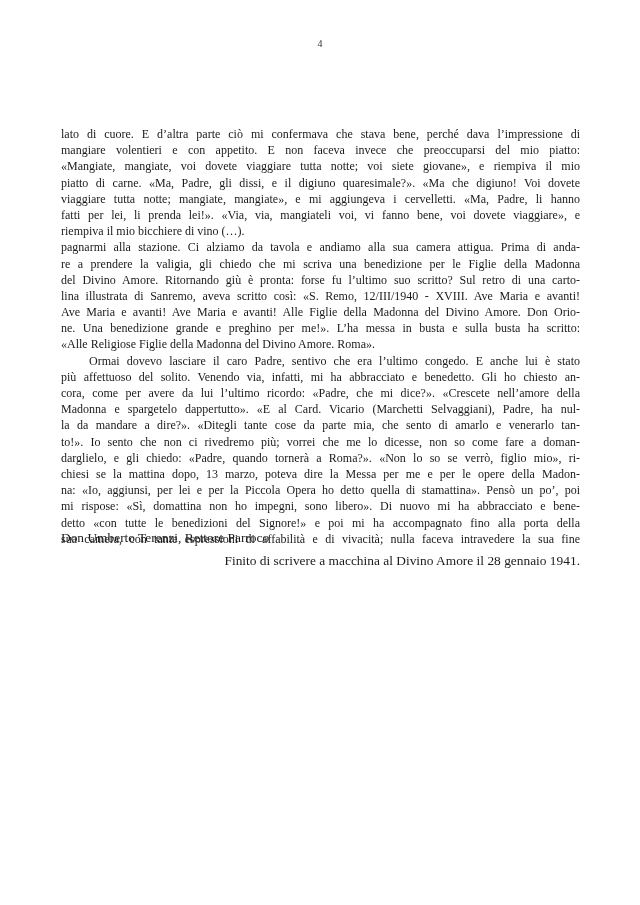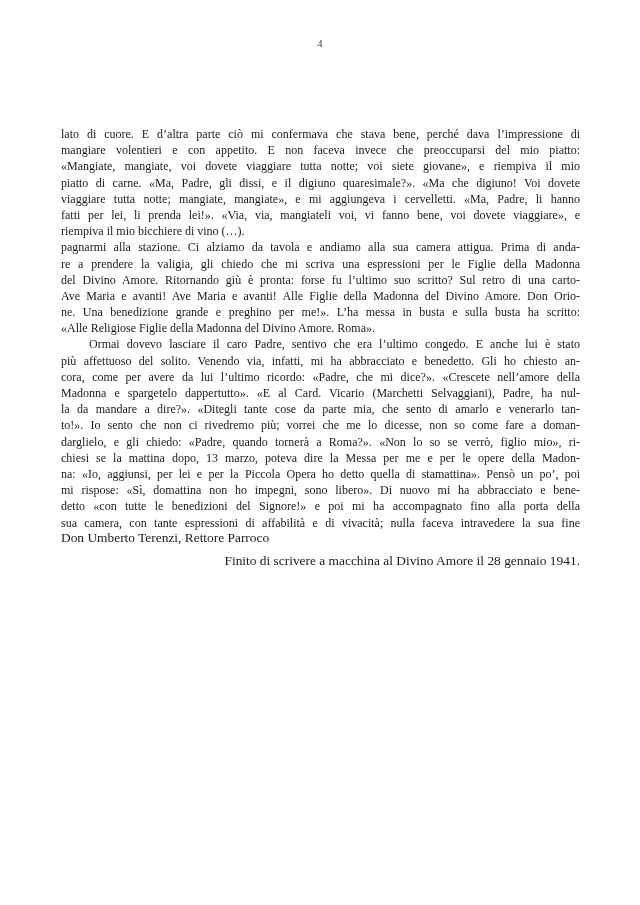--- a/index.html
+++ b/index.html
@@ -77,22 +77,23 @@
     <span class="line">mangiare volentieri e con appetito. E non faceva invece che preoccuparsi del mio piatto:</span>
     <span class="line">«Mangiate, mangiate, voi dovete viaggiare tutta notte; voi siete giovane», e riempiva il mio</span>
     <span class="line">piatto di carne. «Ma, Padre, gli dissi, e il digiuno quaresimale?». «Ma che digiuno! Voi dovete</span>
     <span class="line">viaggiare tutta notte; mangiate, mangiate», e mi aggiungeva i cervelletti. «Ma, Padre, li hanno</span>
     <span class="line">fatti per lei, li prenda lei!». «Via, via, mangiateli voi, vi fanno bene, voi dovete viaggiare», e</span>
     <span class="line last">riempiva il mio bicchiere di vino (…).</span>
   </div>
 
   <div>
     <span class="line">pagnarmi alla stazione. Ci alziamo da tavola e andiamo alla sua camera attigua. Prima di anda-</span>
-    <span class="line">re a prendere la valigia, gli chiedo che mi scriva una espressioni per le Figlie della Madonna</span>
+    <span class="line">re a prendere la valigia, gli chiedo che mi scriva una benedizione per le Figlie della Madonna</span>
     <span class="line">del Divino Amore. Ritornando giù è pronta: forse fu l’ultimo suo scritto? Sul retro di una carto-</span>
+    <span class="line">lina illustrata di Sanremo, aveva scritto così: «S. Remo, 12/III/1940 - XVIII. Ave Maria e avanti!</span>
     <span class="line">Ave Maria e avanti! Ave Maria e avanti! Alle Figlie della Madonna del Divino Amore. Don Orio-</span>
     <span class="line">ne. Una benedizione grande e preghino per me!». L’ha messa in busta e sulla busta ha scritto:</span>
     <span class="line last">«Alle Religiose Figlie della Madonna del Divino Amore. Roma».</span>
   </div>
 
   <div>
     <span class="line indent">Ormai dovevo lasciare il caro Padre, sentivo che era l’ultimo congedo. E anche lui è stato</span>
     <span class="line">più affettuoso del solito. Venendo via, infatti, mi ha abbracciato e benedetto. Gli ho chiesto an-</span>
     <span class="line">cora, come per avere da lui l’ultimo ricordo: «Padre, che mi dice?». «Crescete nell’amore della</span>
     <span class="line">Madonna e spargetelo dappertutto». «E al Card. Vicario (Marchetti Selvaggiani), Padre, ha nul-</span>

